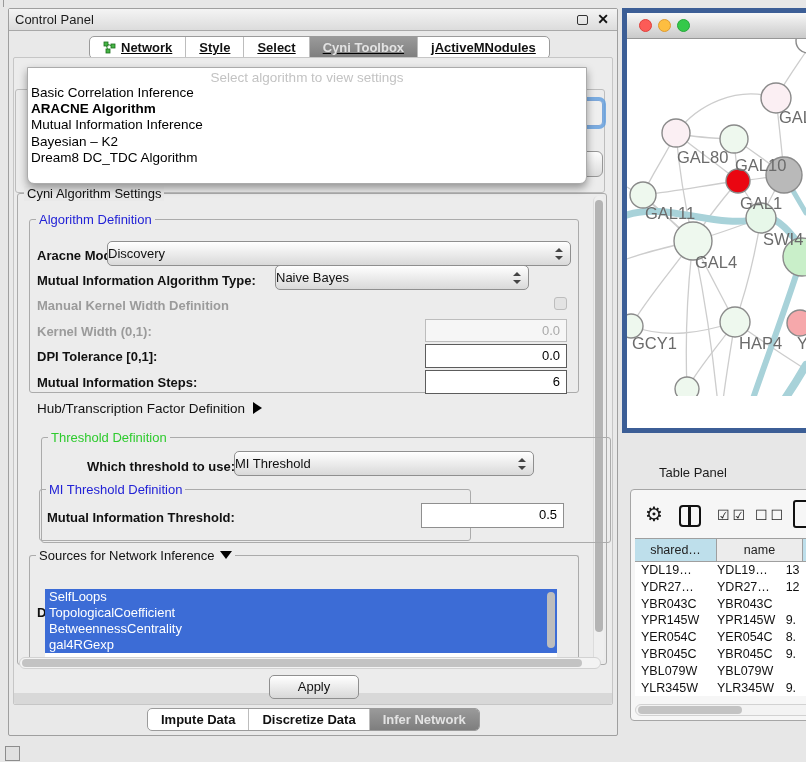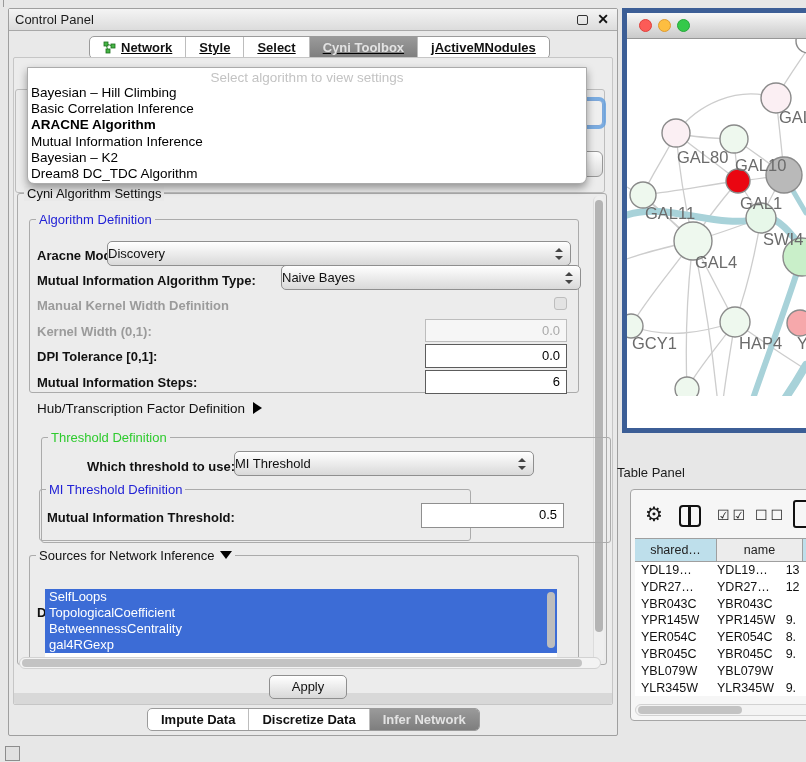--- a/index.html
+++ b/index.html
@@ -82,21 +82,21 @@
 
   
   .netwin { position:absolute; left:622px; top:8px; width:190px; height:425px; background:#3c5e96; padding:5px; }
   .netwin-in { width:100%; height:100%; background:#fff; }
   .net-titlebar { height:26px; background:linear-gradient(#f7f7f7,#cacaca); border-bottom:1px solid #979797;
                   border-radius:4px 4px 0 0; position:relative; }
   .dot { position:absolute; top:6px; width:13px; height:13px; border-radius:50%; }
   .net-canvas { position:relative; width:100%; height:357px; overflow:hidden; }
 
   
-  .tp-title { position:absolute; left:617px; top:465px; font-size:13px; color:#1c1c1c; }
+  .tp-title { position:absolute; left:659px; top:465px; font-size:13px; color:#1c1c1c; }
   .tablewin { position:absolute; left:630px; top:489px; width:190px; height:232px; background:#f6f6f6;
               border:1px solid #a6a6a6; border-radius:4px; }
   .tb-gear { position:absolute; left:14px; top:12px; font-size:20px; color:#161616; }
   .tb-cols { position:absolute; left:48px; top:15px; width:22px; height:22px; border:2.5px solid #111; border-radius:4px; }
   .tb-cols:after { content:""; position:absolute; left:7px; top:0; bottom:0; width:2.5px; background:#111; }
   .tb-checks { position:absolute; font-size:14px; color:#222; letter-spacing:3px; top:17px; }
   .tb-doc { position:absolute; left:162px; top:10px; width:22px; height:28px; border:2.5px solid #111; border-radius:3px; }
   .thead { position:absolute; left:4px; top:48px; display:flex; height:24px; border-top:1px solid #9f9f9f; }
   .th { border-right:1px solid #9f9f9f; border-bottom:1px solid #9f9f9f; font-size:12.5px; color:#222;
         display:flex; align-items:center; justify-content:center; background:#ececec; }
@@ -163,21 +163,21 @@
 
     <div class="grp" style="left:20px; top:210px; width:550px; height:174px;">
       <span class="grp-title blue">Algorithm Definition</span>
     </div>
     <span class="lbl" style="left:28px; top:239px;">Aracne Mode:</span>
     <div class="combo" style="left:98px; top:232px; width:464px; height:25px;">
       <span>Discovery</span>
       <span class="spin"></span>
     </div>
     <span class="lbl" style="left:28px; top:264px;">Mutual Information Algorithm Type:</span>
-    <div class="combo" style="left:272px; top:256px; width:300px; height:25px;">
+    <div class="combo" style="left:266px; top:256px; width:254px; height:25px;">
       <span>Naive Bayes</span>
       <span class="spin"></span>
     </div>
     <span class="lbl dis" style="left:28px; top:289px;">Manual Kernel Width Definition</span>
     <div class="cb" style="left:545px; top:288px;"></div>
     <span class="lbl dis" style="left:28px; top:315px;">Kernel Width (0,1):</span>
     <div class="field dis" style="left:416px; top:310px; width:142px; height:23px;">0.0</div>
     <span class="lbl" style="left:28px; top:340px;text-align:center;">DPI Tolerance [0,1]:</span>
     <div class="field" style="left:416px; top:335px; width:142px; height:24px;">0.0</div>
     <span class="lbl" style="left:28px; top:366px;">Mutual Information Steps:</span>
@@ -211,38 +211,37 @@
         <div class="attr-item">TopologicalCoefficient</div>
         <div class="attr-item">BetweennessCentrality</div>
         <div class="attr-item">gal4RGexp</div>
         <div class="attr-vsb"></div>
       </div>
 
     <div class="hscroll" style="left:10px; top:648px; width:582px;">
       <div class="thumb" style="width:560px;"></div>
     </div>
 
-    <div class="btn" style="left:260px; top:666px; width:78px; height:24px;">Apply</div>
+    <div class="btn" style="left:260px; top:666px; width:90px; height:24px;">Apply</div>
 
     <div class="seg-bar" style="left:138px; top:699px;">
       <div class="seg">
           <span>Impute Data</span>
         </div>
       <div class="seg">
           <span>Discretize Data</span>
         </div>
       <div class="seg sel">
           <span>Infer Network</span>
         </div>
     </div>
 
     <div class="dropdown">
       <div class="dd-ph">Select algorithm to view settings</div>
       <div>
-          <div class="dd-item">Bayesian – Hill Climbing</div>
           <div class="dd-item">Basic Correlation Inference</div>
           <div class="dd-item bold">ARACNE Algorithm</div>
           <div class="dd-item">Mutual Information Inference</div>
           <div class="dd-item">Bayesian – K2</div>
           <div class="dd-item">Dream8 DC_TDC Algorithm</div>
         </div>
     </div>
   </div>
 
   <div class="netwin">

